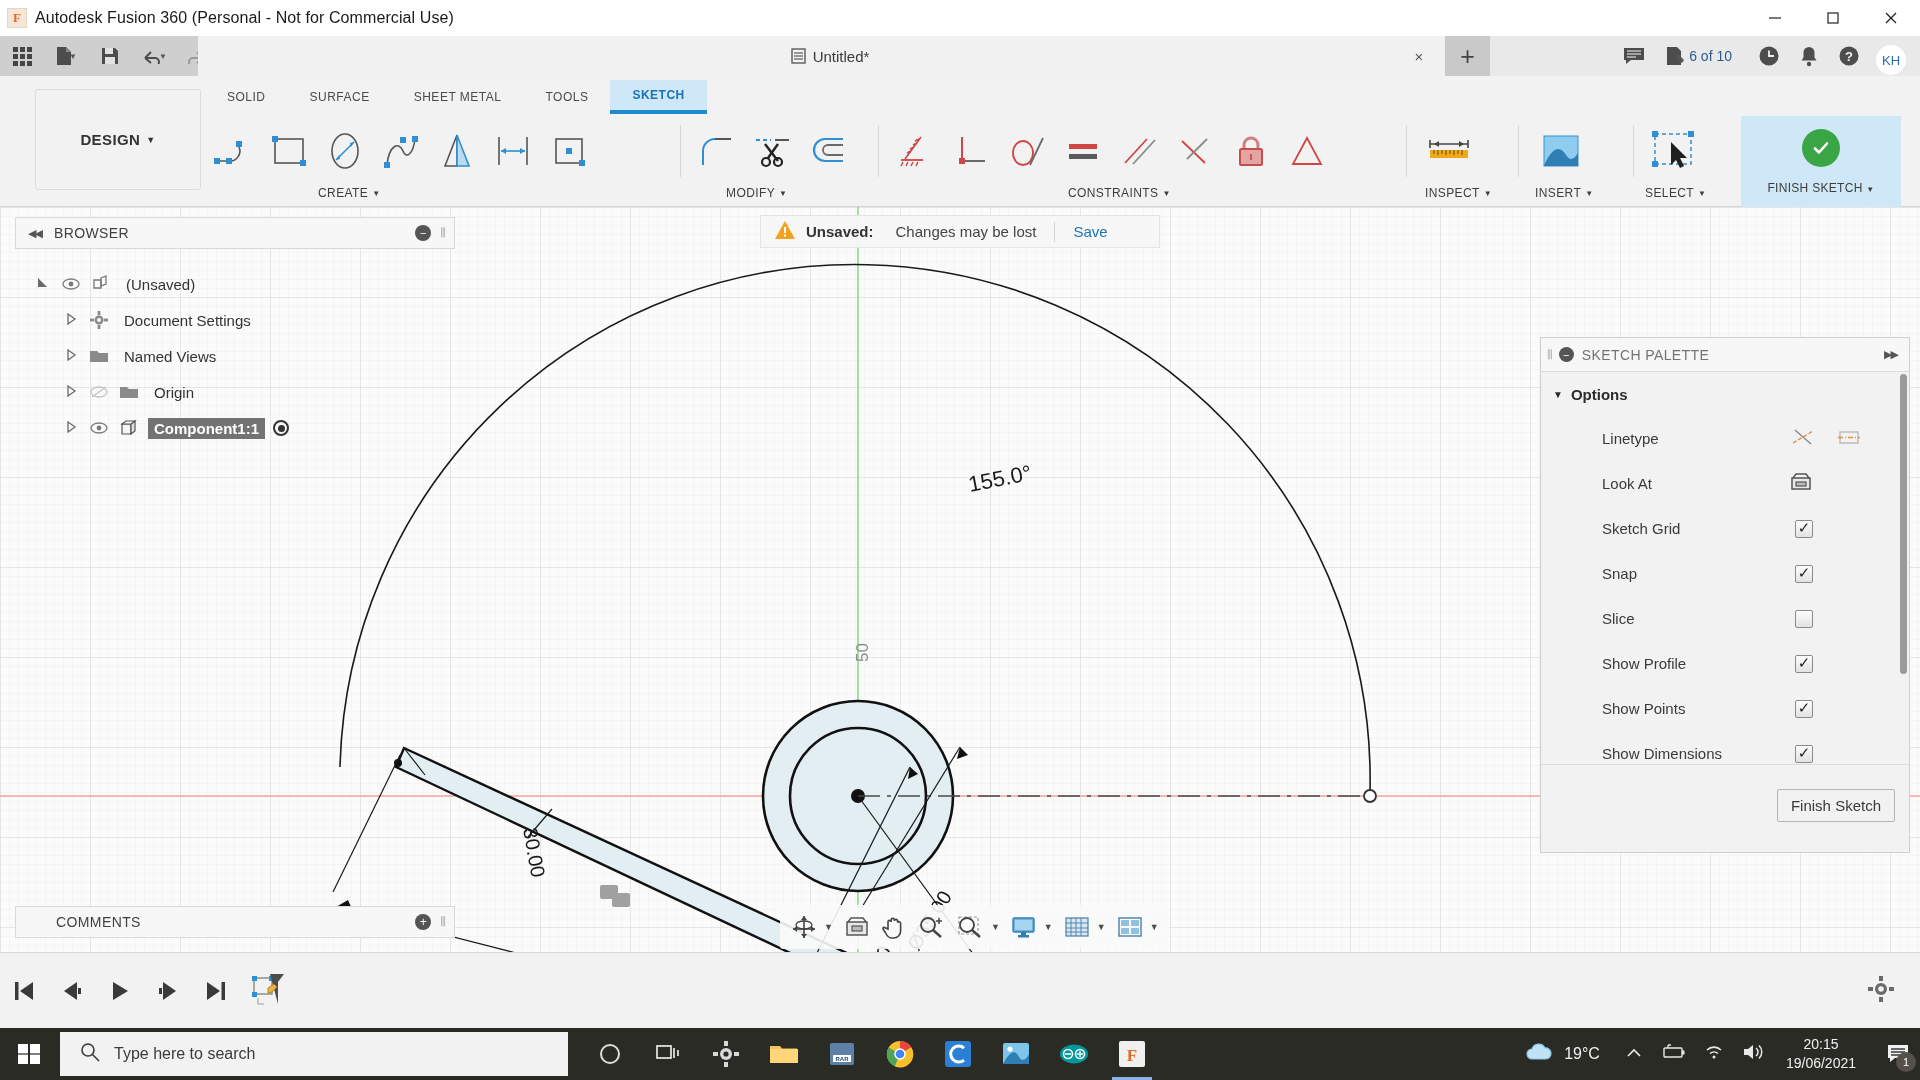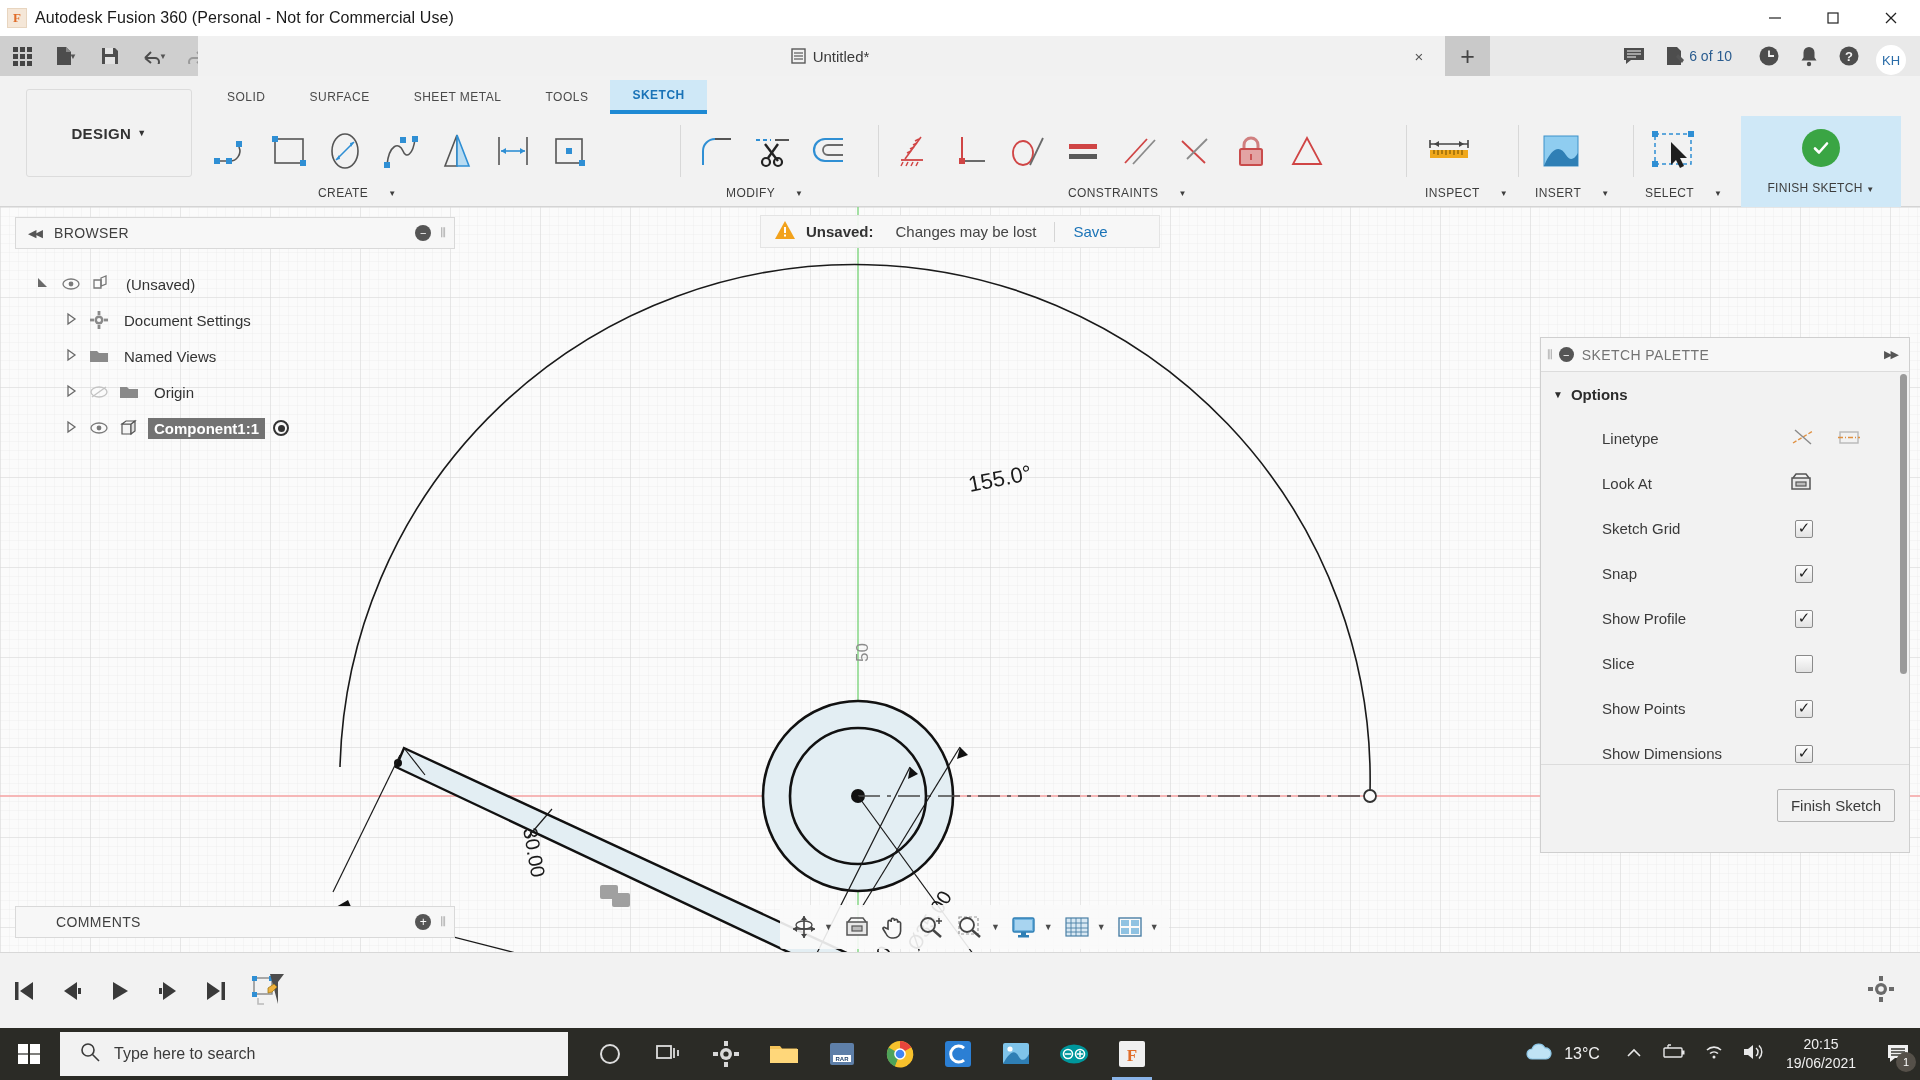--- a/index.html
+++ b/index.html
@@ -65,39 +65,39 @@
     display:flex; align-items:center; justify-content:center;
     font-size: 13px; color:#2a6ca8; margin: 8px 14px 0 6px; font-weight: 500;
   }
 
   
   .ribbon {
     position:absolute; left:0; top: 76px; width: 1920px; height: 131px;
     background: #f2f2f2; border-bottom: 1px solid #d4d4d4;
   }
   .design-box {
-    position:absolute; left: 26px; top: 13px; width: 166px; height: 88px;
+    position:absolute; left: 35px; top: 13px; width: 166px; height: 101px;
     border: 1px solid #dcdcdc; background: #f2f2f2; border-radius: 3px;
     display:flex; align-items:center; justify-content:center;
     font-size: 15px; font-weight: bold; color:#333; letter-spacing: .4px;
   }
   .wstabs { position:absolute; left: 205px; top: 4px; height: 34px; display:flex; }
   .wstab {
     height: 34px; padding: 0 22px; display:flex; align-items:center; justify-content:center;
     font-size: 12px; color: #4a4a4a; letter-spacing: .5px;
   }
   .wstab.active { background: #cfe8f7; color: #1a73b7; font-weight: 600; border-bottom: 4px solid #1f8ad4; }
 
   .ribbon-row { position:absolute; left:205px; top: 40px; height: 70px; display:flex; align-items:center; }
   .rb-item { width: 56px; height: 62px; display:flex; align-items:center; justify-content:center; }
   .rb-item.wide { width: 68px; }
   .rb-sep { width: 1px; height: 52px; background: #d8d8d8; margin: 0 8px; }
   .rb-group-label {
     position:absolute; top: 110px; font-size: 12px; color:#3d3d3d; letter-spacing: .4px;
-    display:flex; align-items:center; gap:20px; font-weight: 500;
+    display:flex; align-items:center; gap:4px; font-weight: 500;
   }
   .rb-group-label .c { font-size: 8px; }
 
   .panel-finish {
     position:absolute; left: 1741px; top: 40px; width: 160px; height: 91px;
     background: #cfe8f7; display:flex; flex-direction:column; align-items:center; justify-content:center;
   }
   .finish-circle { width:38px; height:38px; border-radius:50%; background:#3aa544; display:flex; align-items:center; justify-content:center; }
   .panel-finish .lbl { font-size: 12px; color:#3d3d3d; margin-top: 14px; font-weight:500; letter-spacing:.3px;}
 
@@ -844,29 +844,29 @@
           <span class="chk on"></span>
         </span>
     </div>
     <div class="pal-row">
       <span class="plabel">Snap</span>
       <span class="pctrl" style="margin-right:96px">
           <span class="chk on"></span>
         </span>
     </div>
     <div class="pal-row">
+      <span class="plabel">Slice</span>
+      <span class="pctrl" style="margin-right:96px">
+          <span class="chk"></span>
+        </span>
+    </div>
+    <div class="pal-row">
       <span class="plabel">Show Profile</span>
       <span class="pctrl" style="margin-right:96px">
           <span class="chk on"></span>
-        </span>
-    </div>
-    <div class="pal-row">
-      <span class="plabel">Slice</span>
-      <span class="pctrl" style="margin-right:96px">
-          <span class="chk"></span>
         </span>
     </div>
     <div class="pal-row">
       <span class="plabel">Show Points</span>
       <span class="pctrl" style="margin-right:96px">
           <span class="chk on"></span>
         </span>
     </div>
     <div class="pal-row">
       <span class="plabel">Show Dimensions</span>
@@ -1110,21 +1110,21 @@
     </div>
   </div>
 
   <div class="tb-right">
     <div class="weather">
       <span>
         <svg width="30" height="22" viewBox="0 0 30 22">
             <path d="M8 18 a5 5 0 0 1 0 -10 a7 7 0 0 1 13 -1 a4.5 4.5 0 0 1 1 11z" fill="#bfe3f5" stroke="#8ec8e8" stroke-width="1.2"></path>
           </svg>
       </span>
-      <span class="wtemp">13°C</span>
+      <span class="wtemp">19°C</span>
     </div>
     <div class="syst">
       <span>
         <svg width="16" height="12" viewBox="0 0 16 12">
             <path d="M2 9 L8 3 L14 9" fill="none" stroke="#e8e8e8" stroke-width="1.6"></path>
           </svg>
       </span>
       <span>
         <svg width="26" height="16" viewBox="0 0 26 16">
             <rect x="4" y="4" width="18" height="9" rx="1" fill="none" stroke="#e8e8e8" stroke-width="1.4"></rect>

